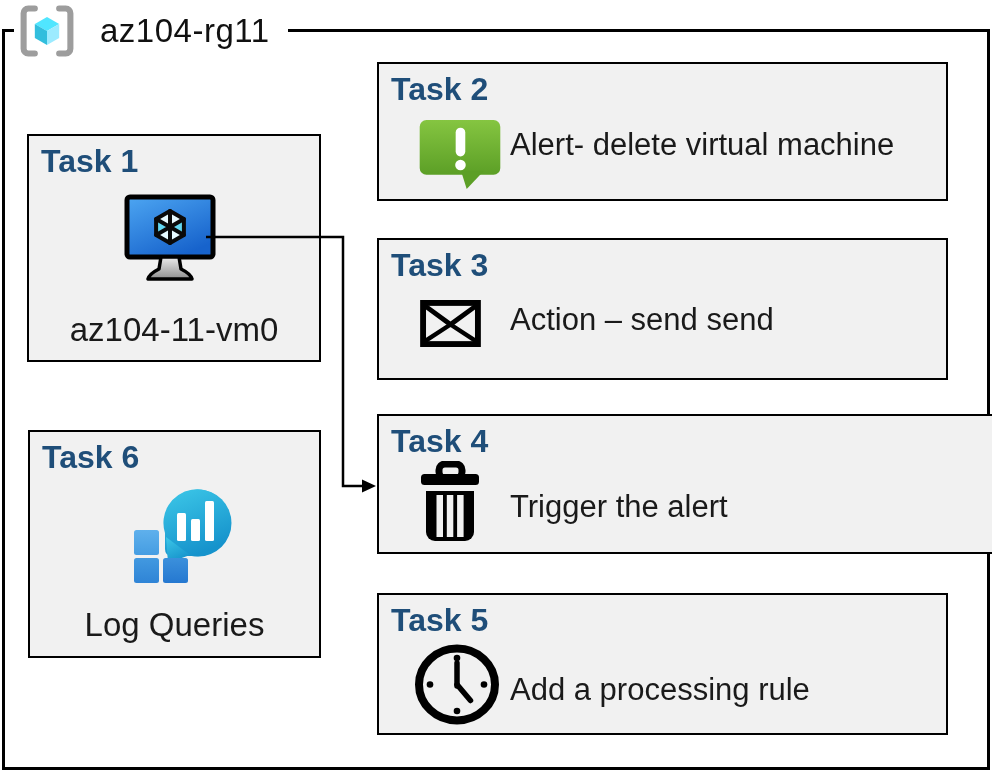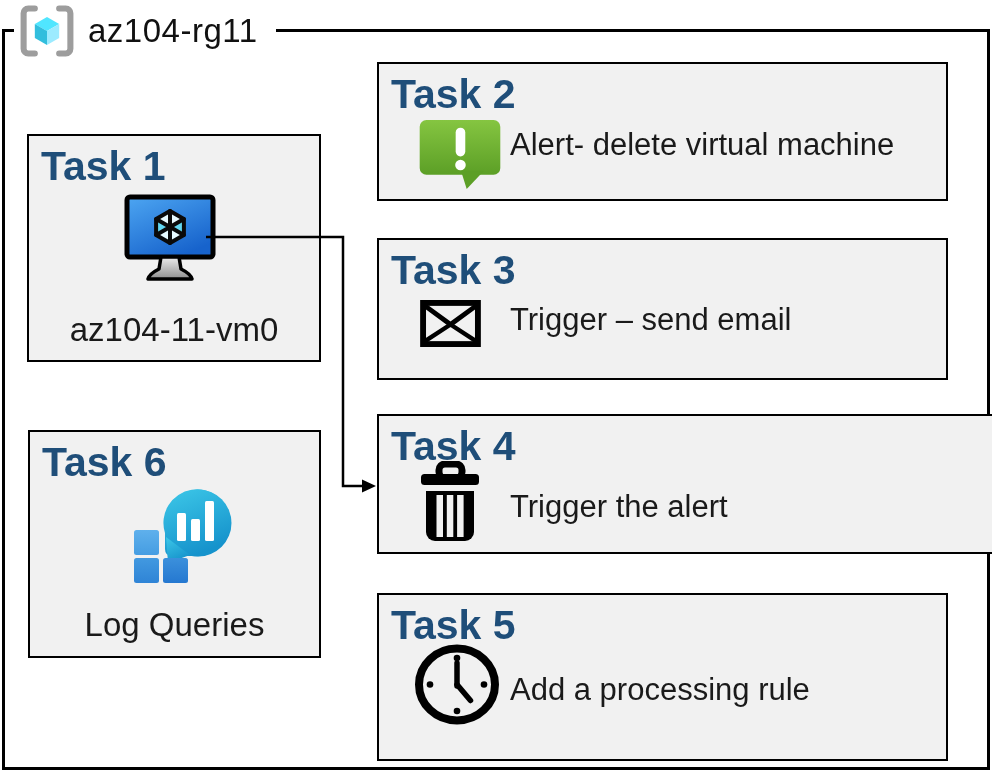--- a/index.html
+++ b/index.html
@@ -12,35 +12,35 @@
   #canvas{
     position:relative;width:992px;height:774px;background:#fff;overflow:hidden;
     font-family:"Liberation Sans","DejaVu Sans",sans-serif;color:var(--body-text);
   }
   .outer{
     position:absolute;left:2px;top:29px;width:988px;height:741px;
     border:3px solid var(--outline);box-sizing:border-box;background:#fff;z-index:0;
   }
   .rg-header{
     position:absolute;left:14px;top:2px;height:58px;display:flex;align-items:center;
-    gap:12px;background:#fff;padding:0 18px 0 4px;z-index:2;
+    gap:24px;background:#fff;padding:0 18px 0 4px;z-index:2;
   }
   .rg-title{font-size:33px;color:#111;letter-spacing:0.5px;}
   .task-box{
     position:absolute;background:var(--box-bg);border:2px solid var(--outline);
     box-sizing:border-box;z-index:1;
   }
   #task1{left:27px;top:134px;width:294px;height:228px;padding-left:16px;}
   #task6{left:28px;top:430px;width:293px;height:228px;padding-left:17px;}
   #task2{left:377px;top:62px;width:571px;height:139px;}
   #task3{left:377px;top:238px;width:571px;height:142px;text-align:center;}
   #task4{left:377px;top:414px;width:654px;height:140px;}
-  #task5{left:377px;top:593px;width:571px;height:168px;}
+  #task5{left:377px;top:593px;width:571px;height:142px;}
   .task-label{
-    position:absolute;left:12px;top:7px;font-size:41px;font-weight:700;
+    position:absolute;left:12px;top:7px;font-size:32px;font-weight:700;
     color:var(--task-label);white-space:nowrap;
   }
   .caption{
     position:absolute;font-size:31px;line-height:42px;color:var(--body-text);white-space:nowrap;
   }
   .caption.center{left:0;right:0;text-align:center;font-size:33px;}
   #task1 .caption{top:173px;}
   #task6 .caption{top:172px;}
   #task2 .caption{left:131px;top:60px;}
   #task3 .caption{left:131px;top:59px;}
@@ -118,21 +118,21 @@
     <div class="caption">Alert- delete virtual machine</div>
   </div>
 
   <div class="task-box" id="task3">
     <div class="task-label">Task 3</div>
     <svg class="icon" viewBox="0 0 62 48">
       <rect x="3" y="3" width="56" height="42" fill="none" stroke="#000" stroke-width="6"></rect>
       <path d="M5 6 L31 25 L57 6" fill="none" stroke="#000" stroke-width="5" stroke-linejoin="round"></path>
       <path d="M5 42 L31 25 M57 42 L31 25" fill="none" stroke="#000" stroke-width="4.5" stroke-linejoin="round"></path>
     </svg>
-    <div class="caption">Trigger – send email</div>
+    <div class="caption">Action – send send</div>
   </div>
 
   <div class="task-box" id="task4">
     <div class="task-label">Task 4</div>
     <svg class="icon" viewBox="0 0 60 84">
       <rect x="19" y="3" width="23" height="14" rx="6" fill="none" stroke="#000" stroke-width="7"></rect>
       <rect x="1" y="13" width="58" height="11" rx="3.5" fill="#000"></rect>
       <path d="M6 30 h48 v41 a9 9 0 0 1 -9 9 h-30 a9 9 0 0 1 -9 -9 z" fill="#000"></path>
       <rect x="16.5" y="34" width="6.5" height="42" fill="#F1F1F1"></rect>
       <rect x="26.8" y="34" width="6.5" height="42" fill="#F1F1F1"></rect>

